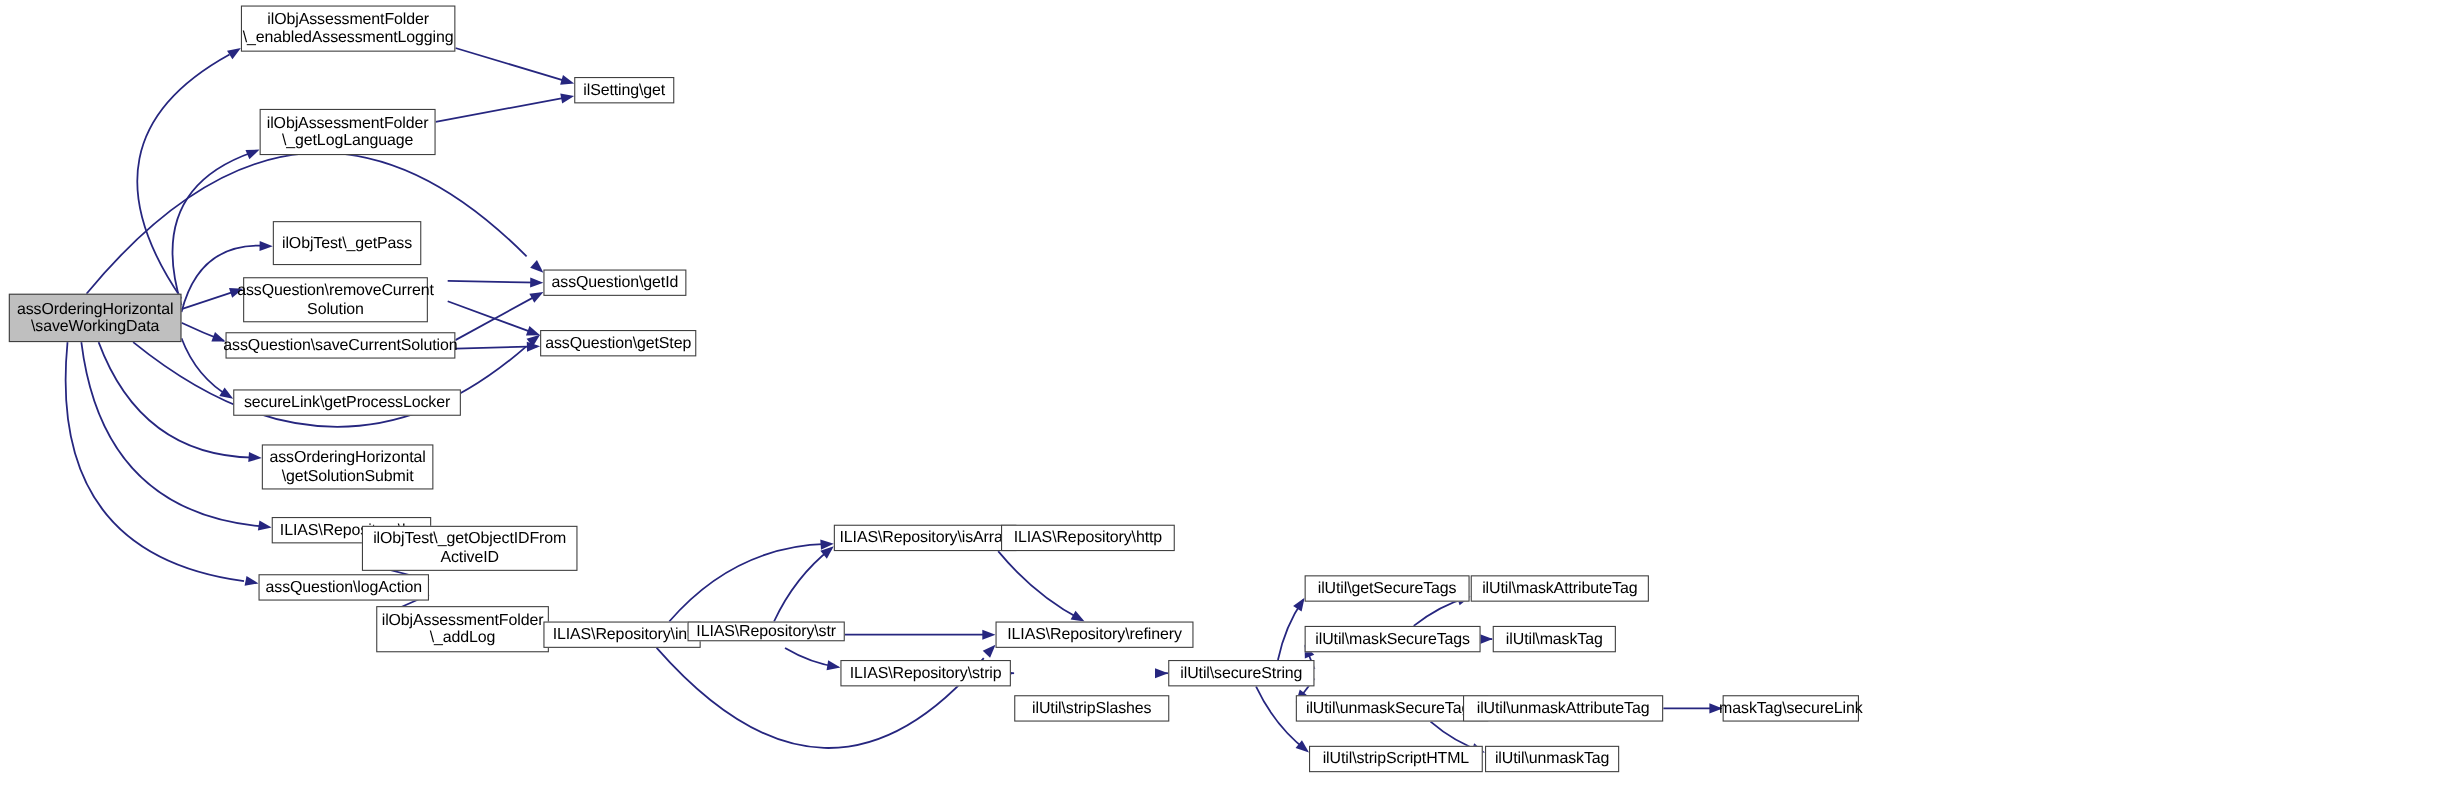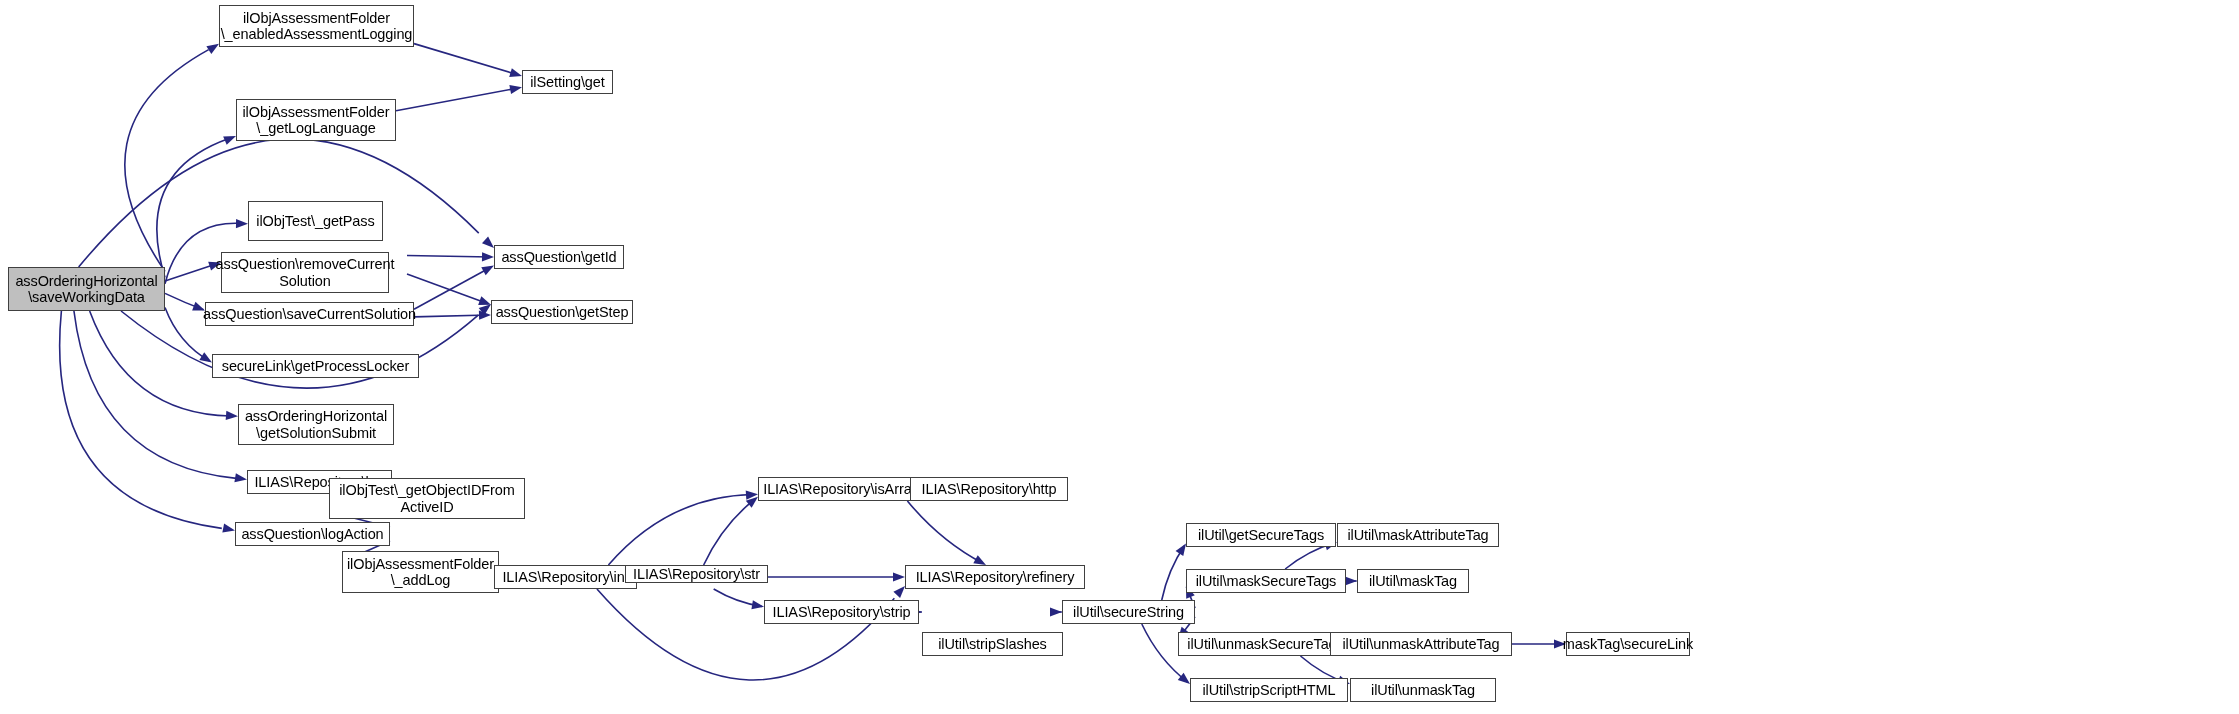--- a/index.html
+++ b/index.html
@@ -129,16 +129,16 @@
       <div class="node" style="left: 905px; top: 565px; width: 180px; height: 24px;">ILIAS\Repository\refinery</div>
       <div class="node" style="left: 922px; top: 600px; width: 141px; height: 24px; margin-top: 32px;">ilUtil\stripSlashes</div>
       <div class="node" style="left: 1062px; top: 600px; width: 133px; height: 24px;">ilUtil\secureString</div>
       <div class="node" style="left: 1186px; top: 523px; width: 150px; height: 24px;">ilUtil\getSecureTags</div>
       <div class="node" style="left: 1186px; top: 569px; width: 160px; height: 24px;">ilUtil\maskSecureTags</div>
       <div class="node" style="left: 1178px; top: 632px; width: 175px; height: 24px;">ilUtil\unmaskSecureTags</div>
       <div class="node" style="left: 1190px; top: 678px; width: 158px; height: 24px;">ilUtil\stripScriptHTML</div>
       <div class="node" style="left: 1337px; top: 523px; width: 162px; height: 24px;">ilUtil\maskAttributeTag</div>
       <div class="node" style="left: 1357px; top: 569px; width: 112px; height: 24px;">ilUtil\maskTag</div>
       <div class="node" style="left: 1330px; top: 632px; width: 182px; height: 24px;">ilUtil\unmaskAttributeTag</div>
-      <div class="node" style="left: 1350px; top: 678px; width: 146px; height: 24px;">ilUtil\unmaskTag</div>
+      <div class="node" style="left: 1350px; top: 678px; width: 122px; height: 24px;">ilUtil\unmaskTag</div>
       <div class="node" style="left: 1566px; top: 632px; width: 124px; height: 24px;">maskTag\secureLink</div>
     </div>
 </div>
 
 </body></html>

